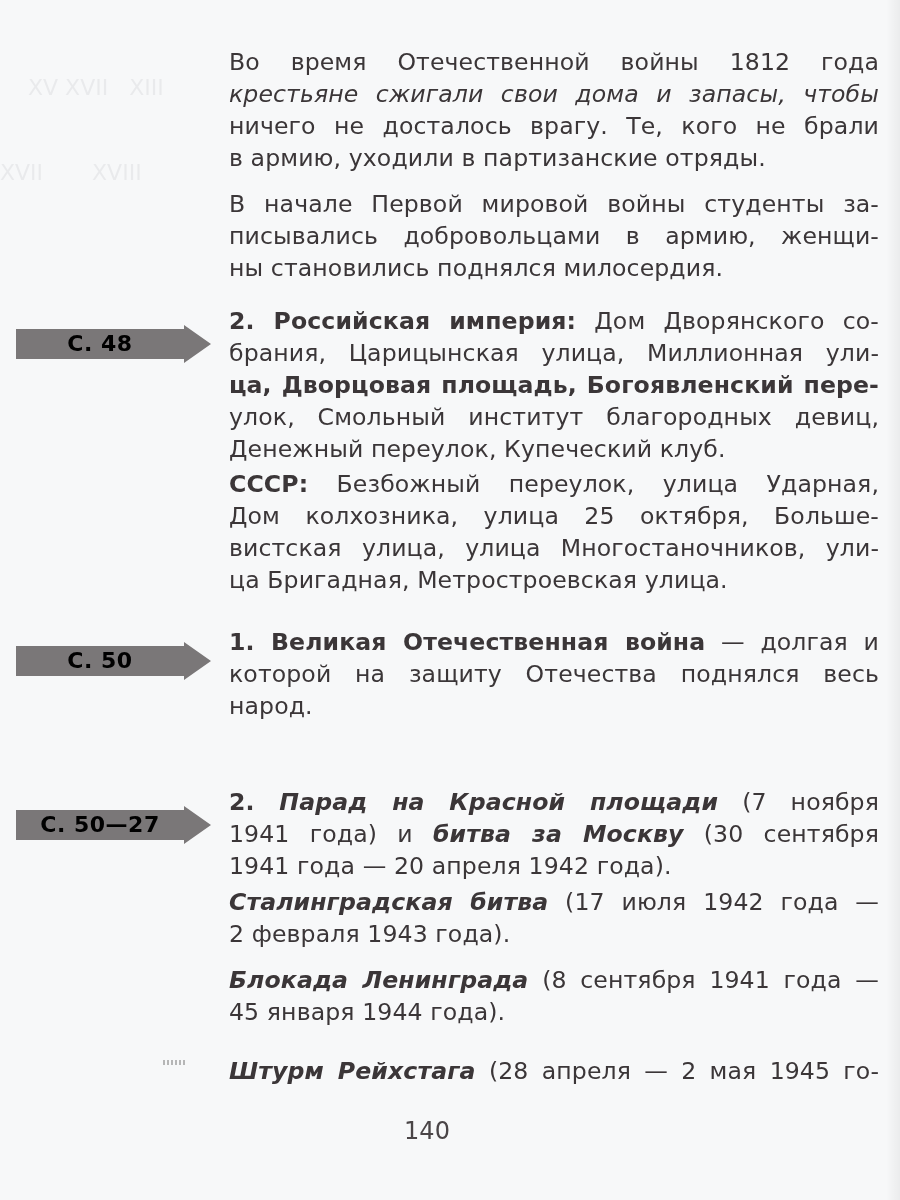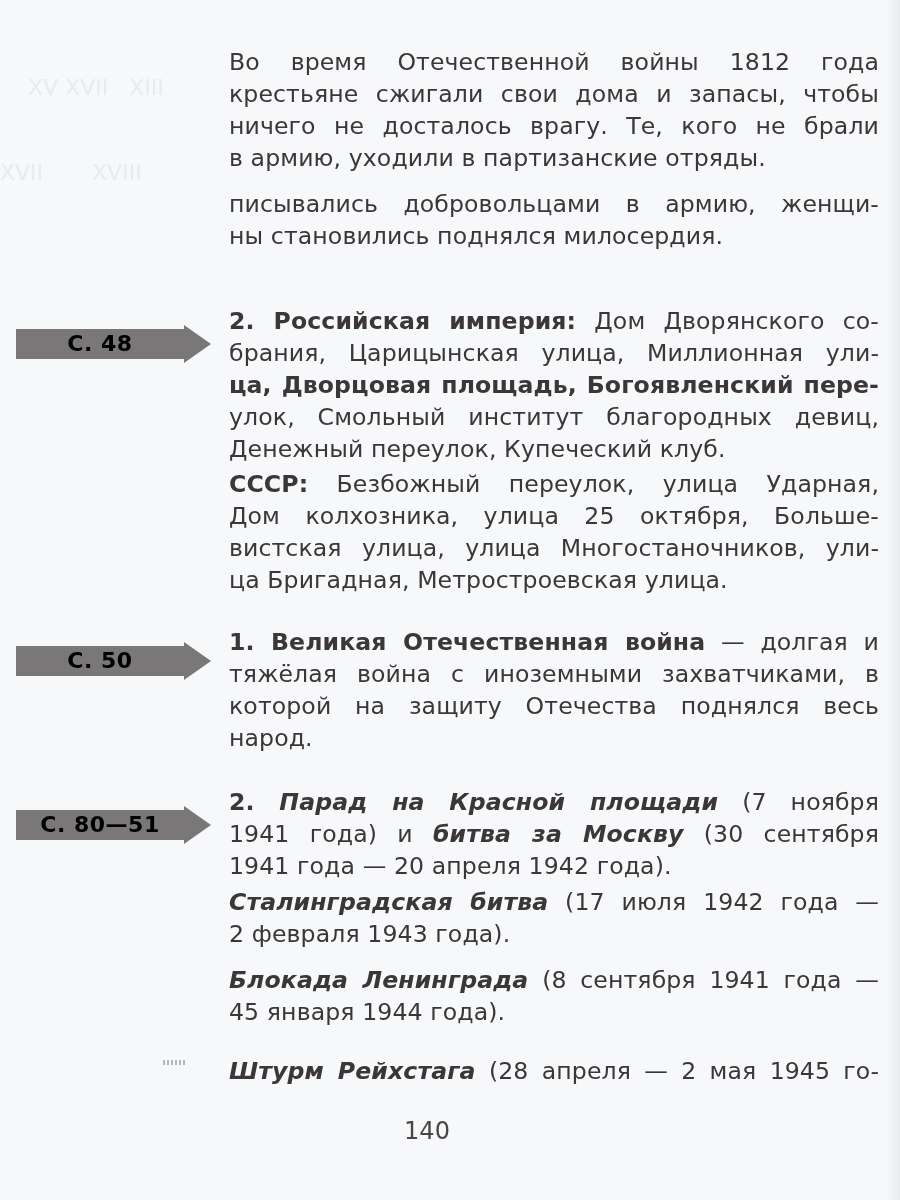--- a/index.html
+++ b/index.html
@@ -84,26 +84,27 @@
   </style>
 </head>
 <body>
 
 <div class="ghost" style="left:0;top:75px;">&nbsp;&nbsp;&nbsp;&nbsp;XV XVII&nbsp;&nbsp;&nbsp;XIII</div>
 <div class="ghost" style="left:0;top:160px;">XVII&nbsp;&nbsp;&nbsp;&nbsp;&nbsp;&nbsp;&nbsp;XVIII</div>
 <div class="ghost" style="left:0;top:235px;">&nbsp;&nbsp;&nbsp;&nbsp;&nbsp;&nbsp;&nbsp;&nbsp;&nbsp;&nbsp;&nbsp;&nbsp;&nbsp;&nbsp;&nbsp;&nbsp;&nbsp;&nbsp;&nbsp;&nbsp;&nbsp;&nbsp;&nbsp;&nbsp;&nbsp;&nbsp;&nbsp;&nbsp;&nbsp;&nbsp;&nbsp;&nbsp;&nbsp;&nbsp;&nbsp;&nbsp;&nbsp;&nbsp;&nbsp;&nbsp;&nbsp;&nbsp;&nbsp;&nbsp;&nbsp;&nbsp;&nbsp;&nbsp;&nbsp;&nbsp;&nbsp;&nbsp;&nbsp;&nbsp;&nbsp;&nbsp;&nbsp;&nbsp;&nbsp;&nbsp;&nbsp;&nbsp;&nbsp;&nbsp;&nbsp;&nbsp;&nbsp;&nbsp;&nbsp;</div>
 
 <div class="para" style="top:46px;">
   <div style="text-align-last:justify;">Во время Отечественной войны 1812 года</div>
-  <div style="text-align-last:justify;">крестьяне сжигали свои дома и запасы, чтобы</div>
+  <div style="text-align-last:justify;font-style:italic;">крестьяне сжигали свои дома и запасы, чтобы</div>
   <div style="text-align-last:justify;">ничего не досталось врагу. Те, кого не брали</div>
   <div>в армию, уходили в партизанские отряды.</div>
 </div>
 
 <div class="para" style="top:188px;">
+  <div style="text-align-last:justify;">В начале Первой мировой войны студенты за-</div>
   <div style="text-align-last:justify;">писывались добровольцами в армию, женщи-</div>
   <div>ны становились поднялся милосердия.</div>
 </div>
 
 <div class="arrow" style="top:325px;">
   <svg width="195" height="38" viewBox="0 0 195 38">
     <polygon points="0,4 168,4 168,0 195,19 168,38 168,34 0,34" fill="#7a7778"></polygon>
   </svg>
   <div class="lbl" style="width:168px;top:0;">С. 48</div>
 </div>
@@ -125,30 +126,29 @@
 
 <div class="arrow" style="top:642px;">
   <svg width="195" height="38" viewBox="0 0 195 38">
     <polygon points="0,4 168,4 168,0 195,19 168,38 168,34 0,34" fill="#7a7778"></polygon>
   </svg>
   <div class="lbl">С. 50</div>
 </div>
 
 <div class="para" style="top:626px;">
   <div style="text-align-last:justify;"><b>1. Великая Отечественная война</b><span> — долгая и</span></div>
-  <div style="text-align-last:justify;">тяжёлая война с иноземными захватчиками, в</div>
   <div style="text-align-last:justify;">которой на защиту Отечества поднялся весь</div>
   <div>народ.</div>
 </div>
 
 <div class="arrow" style="top:806px;">
   <svg width="195" height="38" viewBox="0 0 195 38">
     <polygon points="0,4 168,4 168,0 195,19 168,38 168,34 0,34" fill="#7a7778"></polygon>
   </svg>
-  <div class="lbl">С. 80—51</div>
+  <div class="lbl">С. 50—27</div>
 </div>
 
 <div class="para" style="top:786px;">
   <div style="text-align-last:justify;"><b>2. </b><i class="bi">Парад на Красной площади</i><span> (7 ноября</span></div>
   <div style="text-align-last:justify;"><span>1941 года) и </span><i class="bi">битва за Москву</i><span> (30 сентября</span></div>
   <div>1941 года — 20 апреля 1942 года).</div>
 </div>
 
 <div class="para" style="top:886px;">
   <div style="text-align-last:justify;"><i class="bi">Сталинградская битва</i><span> (17 июля 1942 года —</span></div>

